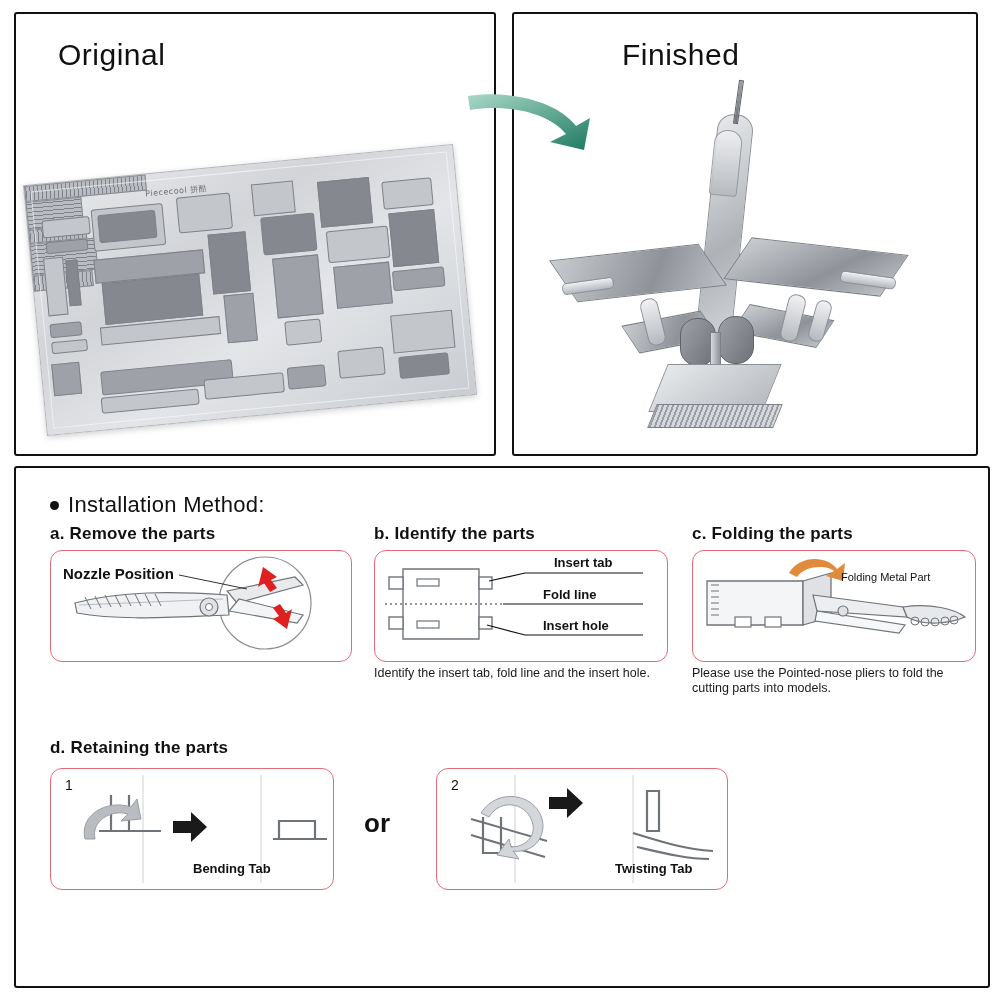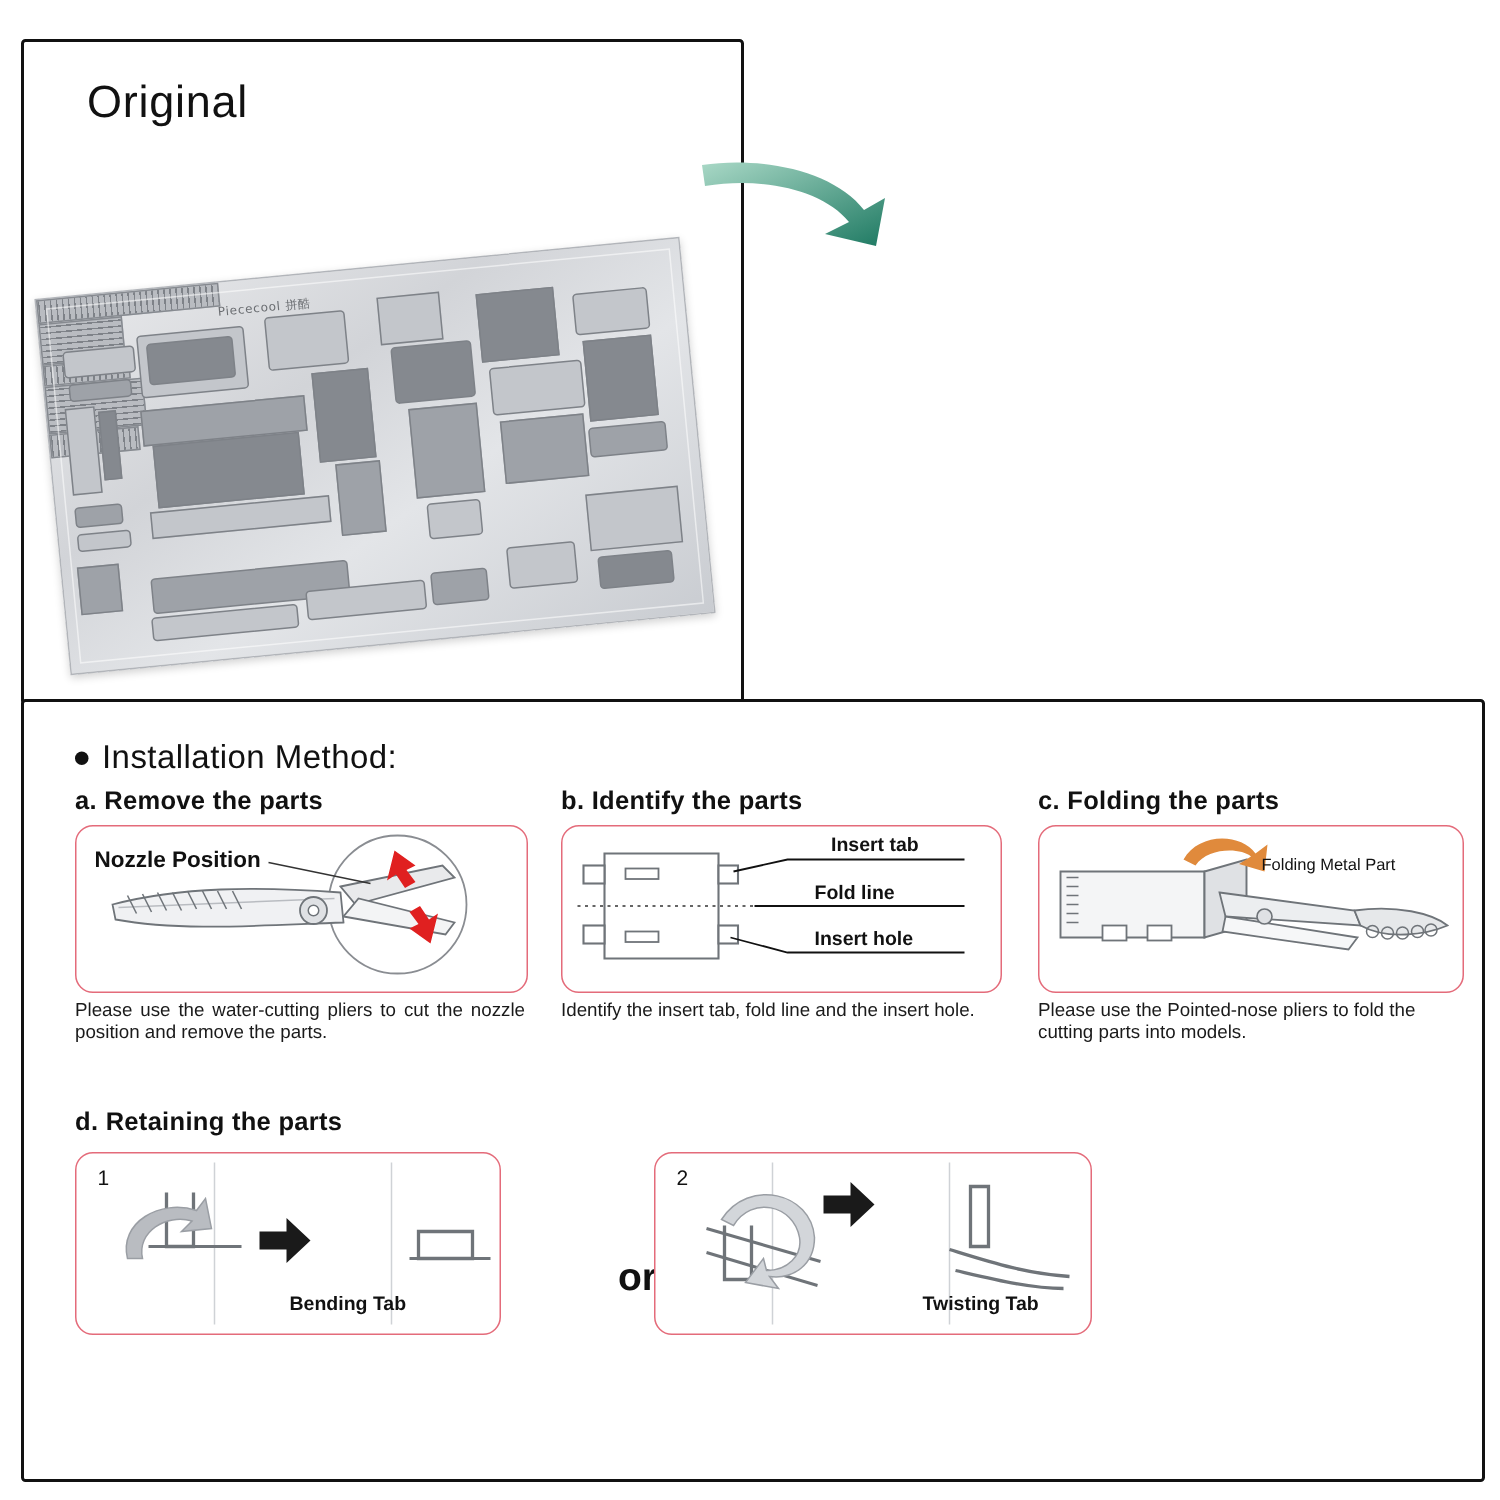--- a/index.html
+++ b/index.html
@@ -18,21 +18,20 @@
 
   
   .top-row {
     position: absolute;
     left: 14px;
     top: 12px;
     width: 972px;
     height: 440px;
     display: flex;
     gap: 16px;
-    margin-top: 14px;
   }
   .panel {
     border: 2px solid #111;
     border-radius: 3px;
     position: relative;
     background: #fff;
     overflow: hidden;
   }
   .panel-original { width: 478px; height: 440px; }
   .panel-finished { width: 462px; height: 440px; }
@@ -257,20 +256,53 @@
         <div class="pc light r" style="left:356px;top:30px;width:48px;height:26px;"></div>
         <div class="pc dark" style="left:360px;top:62px;width:44px;height:52px;"></div>
         <div class="pc r" style="left:358px;top:120px;width:50px;height:18px;"></div>
         <div class="hatch" style="left:354px;top:144px;width:58px;height:14px;"></div>
         <div class="pc light" style="left:352px;top:164px;width:60px;height:36px;"></div>
         <div class="pc dark r" style="left:356px;top:206px;width:48px;height:20px;"></div>
       </div>
     </div>
   </div>
 
+  <div class="panel panel-finished">
+    <div class="panel-title">Finished</div>
+
+    <div class="model-wrap">
+
+      <div class="mp metal-a" style="left:166px;top:40px;width:34px;height:240px;border-radius:16px 16px 6px 6px;transform:rotate(6deg);"></div>
+
+      <div class="mp metal-d" style="left:196px;top:6px;width:3px;height:42px;transform:rotate(8deg);"></div>
+
+      <div class="mp metal-c" style="left:172px;top:56px;width:26px;height:64px;border-radius:13px 13px 4px 4px;transform:rotate(6deg);opacity:.85;"></div>
+
+      <div class="mp metal-b" style="left:18px;top:178px;width:158px;height:40px;transform:skewX(30deg) rotate(-6deg);"></div>
+
+      <div class="mp metal-b" style="left:192px;top:172px;width:166px;height:40px;transform:skewX(-30deg) rotate(6deg);"></div>
+
+      <div class="mp metal-c" style="left:22px;top:206px;width:50px;height:10px;border-radius:5px;transform:rotate(-8deg);"></div>
+      <div class="mp metal-c" style="left:300px;top:200px;width:54px;height:10px;border-radius:5px;transform:rotate(8deg);"></div>
+
+      <div class="mp metal-b" style="left:86px;top:244px;width:86px;height:26px;transform:skewX(26deg) rotate(-10deg);"></div>
+      <div class="mp metal-b" style="left:196px;top:238px;width:92px;height:26px;transform:skewX(-26deg) rotate(10deg);"></div>
+
+      <div class="mp metal-d" style="left:140px;top:244px;width:34px;height:46px;border-radius:17px;"></div>
+      <div class="mp metal-d" style="left:178px;top:242px;width:34px;height:46px;border-radius:17px;"></div>
+
+      <div class="mp metal-c" style="left:104px;top:224px;width:16px;height:46px;border-radius:8px;transform:rotate(-14deg);"></div>
+      <div class="mp metal-c" style="left:244px;top:220px;width:16px;height:46px;border-radius:8px;transform:rotate(14deg);"></div>
+      <div class="mp metal-c" style="left:272px;top:226px;width:14px;height:40px;border-radius:7px;transform:rotate(16deg);"></div>
+
+      <div class="stand-post"></div>
+      <div class="stand-top"></div>
+      <div class="stand-base"></div>
+    </div>
+  </div>
 
   <svg class="arrow-svg" viewBox="0 0 140 70">
     <defs>
       <linearGradient id="ag" x1="0" y1="0" x2="1" y2="1">
         <stop offset="0%" stop-color="#a9d8c6"></stop>
         <stop offset="100%" stop-color="#1f7a63"></stop>
       </linearGradient>
     </defs>
     <path d="M4,8 C44,2 92,12 112,38 L126,30 L120,62 L86,54 L102,46 C84,24 44,16 6,22 Z" fill="url(#ag)"></path>
   </svg>
@@ -306,21 +338,20 @@
       <circle cx="158" cy="56" r="9" fill="#dfe1e4" stroke="#6f7479" stroke-width="1.2"></circle>
       <circle cx="158" cy="56" r="3.5" fill="#fff" stroke="#6f7479" stroke-width="1"></circle>
 
       <path d="M212,16 l14,10 l-6,3 l6,8 l-7,4 l-6,-9 l-6,4 z" fill="#e02020"></path>
       <path d="M236,78 l-14,-10 l6,-3 l-6,-8 l7,-4 l6,9 l6,-4 z" fill="#e02020"></path>
 
       <path d="M128,24 L196,38" stroke="#333" stroke-width="1"></path>
     </svg>
     <div class="lbl" style="left:12px;top:14px;font-weight:bold;">Nozzle Position</div>
   </div>
-  <div class="cap justify" style="left:34px;top:198px;width:300px;">Please use the water-cutting pliers to cut the nozzle position and remove the parts.</div>
 
   <div class="step-title" style="left:358px;top:56px;">b. Identify the parts</div>
   <div class="fig-box" style="left:358px;top:82px;width:292px;height:110px;">
     <svg width="292" height="110" viewBox="0 0 292 110">
 
       <path d="M28,18 L104,18 L104,88 L28,88 Z" fill="#fff" stroke="#6f7479" stroke-width="1.4"></path>
       <rect x="14" y="26" width="14" height="12" fill="#fff" stroke="#6f7479" stroke-width="1.4"></rect>
       <rect x="14" y="66" width="14" height="12" fill="#fff" stroke="#6f7479" stroke-width="1.4"></rect>
       <rect x="104" y="26" width="13" height="12" fill="#fff" stroke="#6f7479" stroke-width="1.4"></rect>
       <rect x="104" y="66" width="13" height="12" fill="#fff" stroke="#6f7479" stroke-width="1.4"></rect>
@@ -389,21 +420,21 @@
 
       <path d="M122,52 l18,0 l0,-9 l16,15 l-16,15 l0,-9 l-18,0 z" fill="#1a1a1a"></path>
 
       <path d="M228,52 L264,52 L264,70 L228,70 Z" fill="#fff" stroke="#6f7479" stroke-width="2.2" rx="4"></path>
       <path d="M222,70 L276,70" stroke="#6f7479" stroke-width="2"></path>
     </svg>
     <div class="num" style="left:14px;top:8px;">1</div>
     <div class="lbl bold" style="left:142px;top:92px;text-align:center;">Bending Tab</div>
   </div>
 
-  <div class="or-text" style="left:348px;top:368px;margin-left:48px;">or</div>
+  <div class="or-text" style="left:348px;top:340px;">or</div>
 
   <div class="fig-box" style="left:420px;top:300px;width:290px;height:120px;">
     <svg width="290" height="120" viewBox="0 0 290 120">
       <path d="M78,6 L78,114" stroke="#cfd2d6" stroke-width="1"></path>
       <path d="M196,6 L196,114" stroke="#cfd2d6" stroke-width="1"></path>
 
       <path d="M46,48 L46,84 L64,84 L64,48" fill="none" stroke="#6f7479" stroke-width="2.2"></path>
       <path d="M34,50 L110,72" stroke="#6f7479" stroke-width="2"></path>
       <path d="M34,66 L108,88" stroke="#6f7479" stroke-width="2"></path>
       <path d="M44,44 C62,16 104,26 106,56 C106,74 92,84 76,82 l6,8 l-22,-4 l12,-16 l2,8 C88,78 98,68 96,56 C92,34 64,28 52,48 Z" fill="#d3d6da" stroke="#9a9ea4" stroke-width="1"></path>

